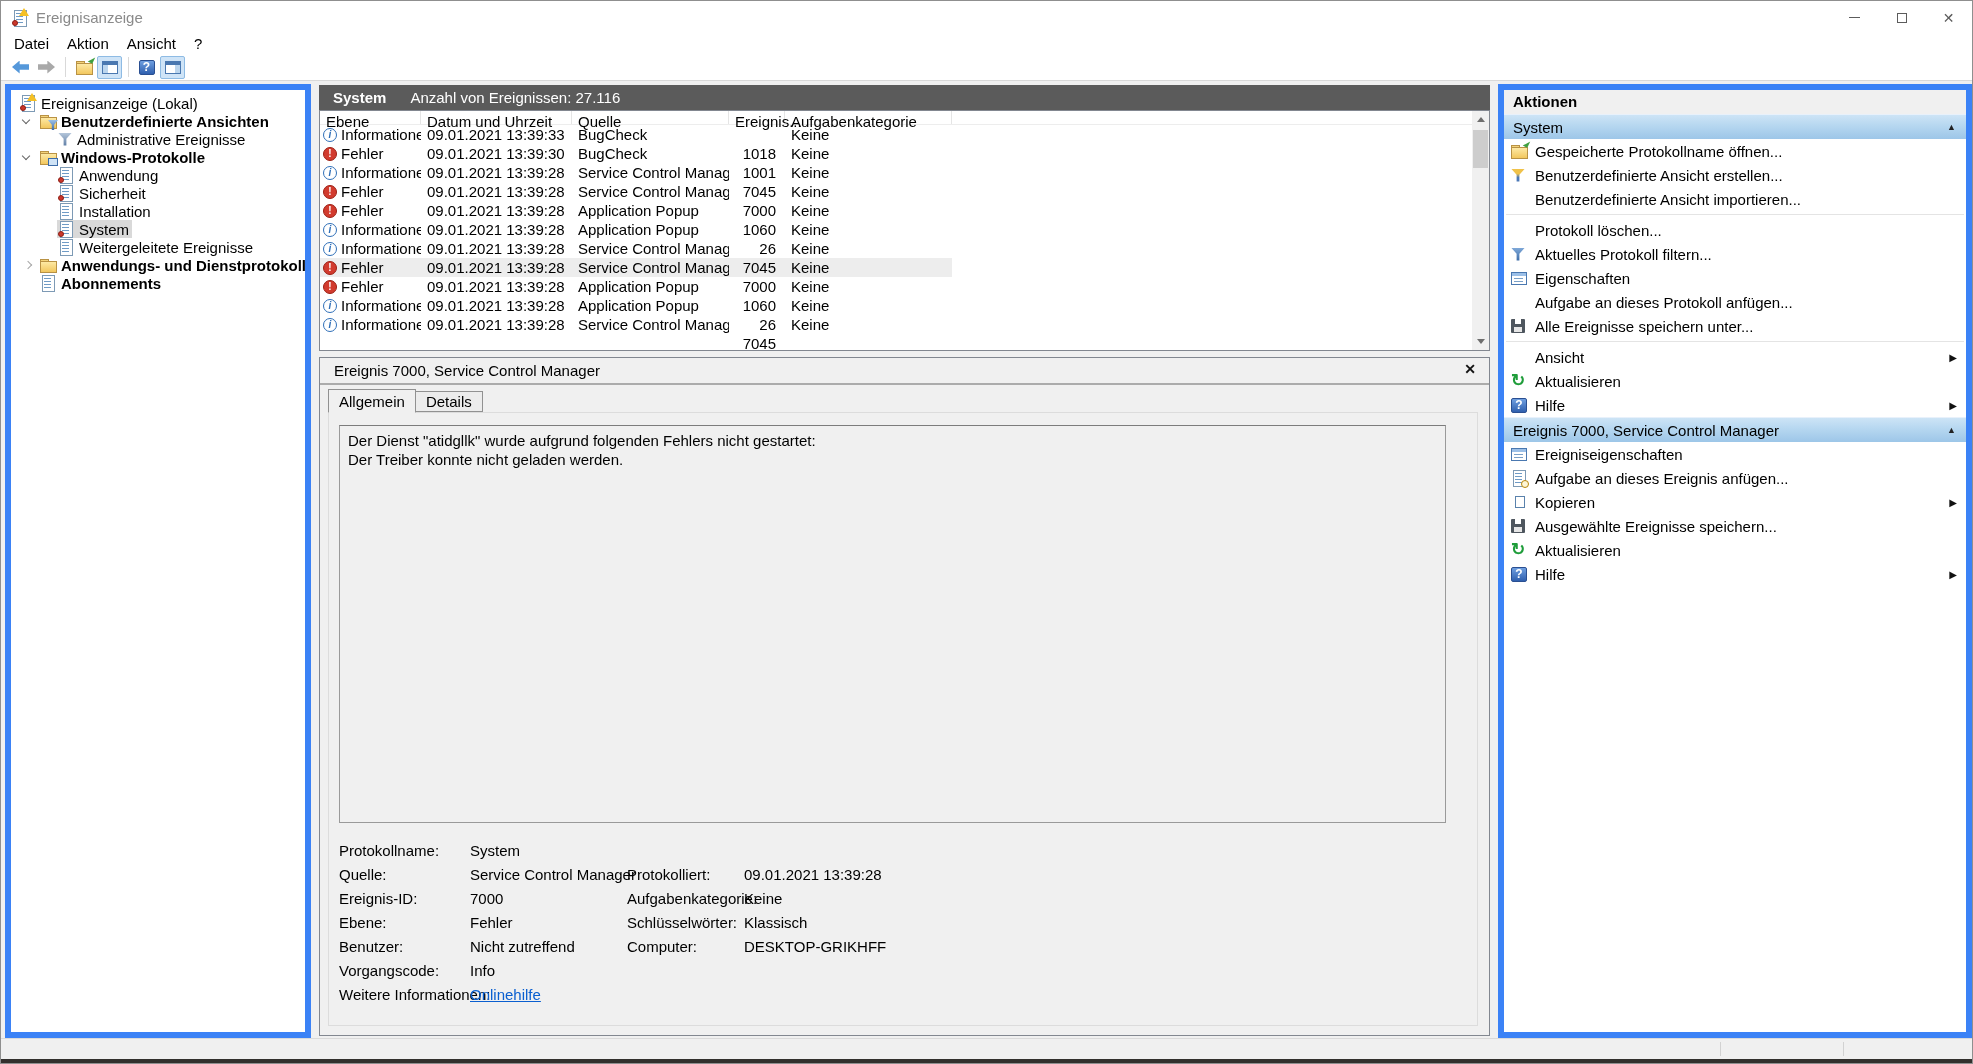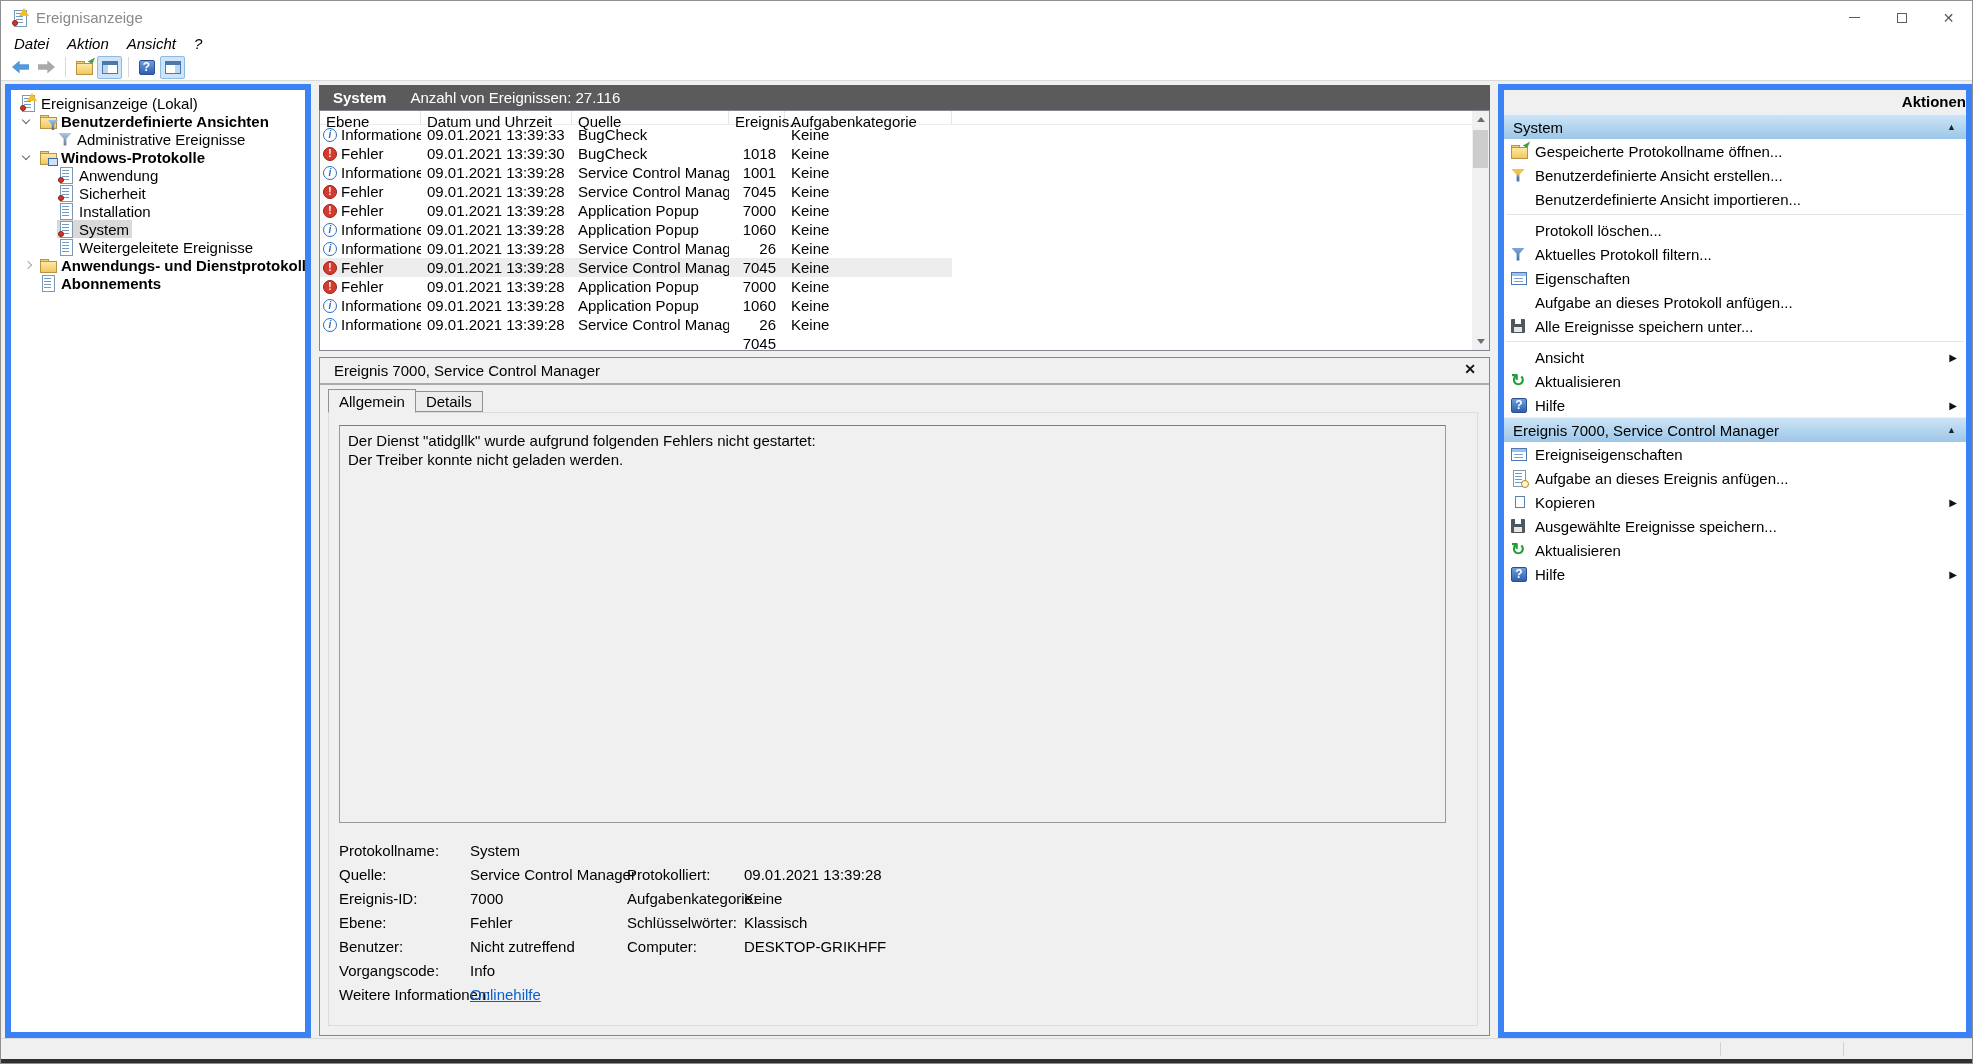--- a/index.html
+++ b/index.html
@@ -13,21 +13,21 @@
   .title-text { margin-left:8px; color:#8a8a8a; }
   .win-controls { position:absolute; right:0; top:0; height:33px; display:flex; }
   .wbtn { width:47px; height:33px; display:flex; align-items:center; justify-content:center; }
   .glyph-min { width:11px; height:1px; background:#5c5c5c; }
   .glyph-max { width:10px; height:10px; border:1px solid #5c5c5c; }
   .glyph-close { color:#5c5c5c; font-size:14px; }
 
   
   .menubar { position:absolute; left:0; top:33px; right:0; height:20px; background:#fff;
              display:flex; align-items:center; padding-left:4px; }
-  .menu-item { padding:0 9px; line-height:20px;font-style:italic; }
+  .menu-item { padding:0 9px; line-height:20px; }
   .toolbar { position:absolute; left:0; top:53px; right:0; height:27px; background:#fff;
              border-bottom:1px solid #d9d9d9; display:flex; align-items:center; padding-left:7px; }
   .tb-btn { width:25px; height:23px; display:flex; align-items:center; justify-content:center;
             border:1px solid transparent; border-radius:2px; margin-right:1px; }
   .tb-btn.active { background:#cfe4f7; border-color:#8ebbe4; }
   .tb-sep { width:1px; height:20px; background:#d9d9d9; margin:0 5px; }
   .arr { width:17px; height:13px; background:#5598da;
          clip-path:polygon(0 50%,45% 0,45% 28%,100% 28%,100% 72%,45% 72%,45% 100%); }
   .arr.fwd { transform:scaleX(-1); background:#a9a9a9; }
 
@@ -136,21 +136,21 @@
   .tabpage { position:absolute; left:8px; top:54px; right:11px; bottom:9px; border:1px solid #dcdcdc; }
   .descbox { position:absolute; left:10px; top:12px; right:31px; height:398px; padding:5px 8px;
              border:1px solid #9a9a9a; border-top-color:#7c7c7c; background:#f0f0f0; line-height:19px; }
   .prow { position:absolute; left:0; right:0; height:24px; line-height:24px; }
   .pl1 { position:absolute; left:10px; }  .pv1 { position:absolute; left:141px; }
   .pl2 { position:absolute; left:298px; } .pv2 { position:absolute; left:415px; }
   .plink { color:#0a5fd0; text-decoration:underline; }
 
   
   .actions-panel { left:1497px; top:83px; width:474px; height:954px; background:#fff; overflow:hidden; }
-  .ap-title { height:24px; line-height:24px; padding-left:9px; font-weight:bold; background:#f0f0f0;text-align:right; }
+  .ap-title { height:24px; line-height:24px; padding-left:9px; font-weight:bold; background:#f0f0f0; }
   .ap-header { height:25px; display:flex; align-items:center; padding:0 9px; position:relative;
                background:linear-gradient(180deg,#cde4f6 0%,#b6d7f0 45%,#9dc6e8 100%);
                border-top:1px solid #e8f1fb; }
   .ap-caret { position:absolute; right:10px; font-size:9px; color:#222; }
   .ap-item { height:24px; display:flex; align-items:center; padding-left:7px; position:relative; }
   .ap-ico { width:24px; display:flex; justify-content:flex-start; align-items:center; flex:none; }
   .ap-sub { position:absolute; right:9px; font-size:10px; color:#111; }
   .ap-sep { height:7px; position:relative; }
   .ap-sep:after { content:""; position:absolute; left:2px; right:2px; top:3px; height:1px; background:#e4e4e4; }
 

